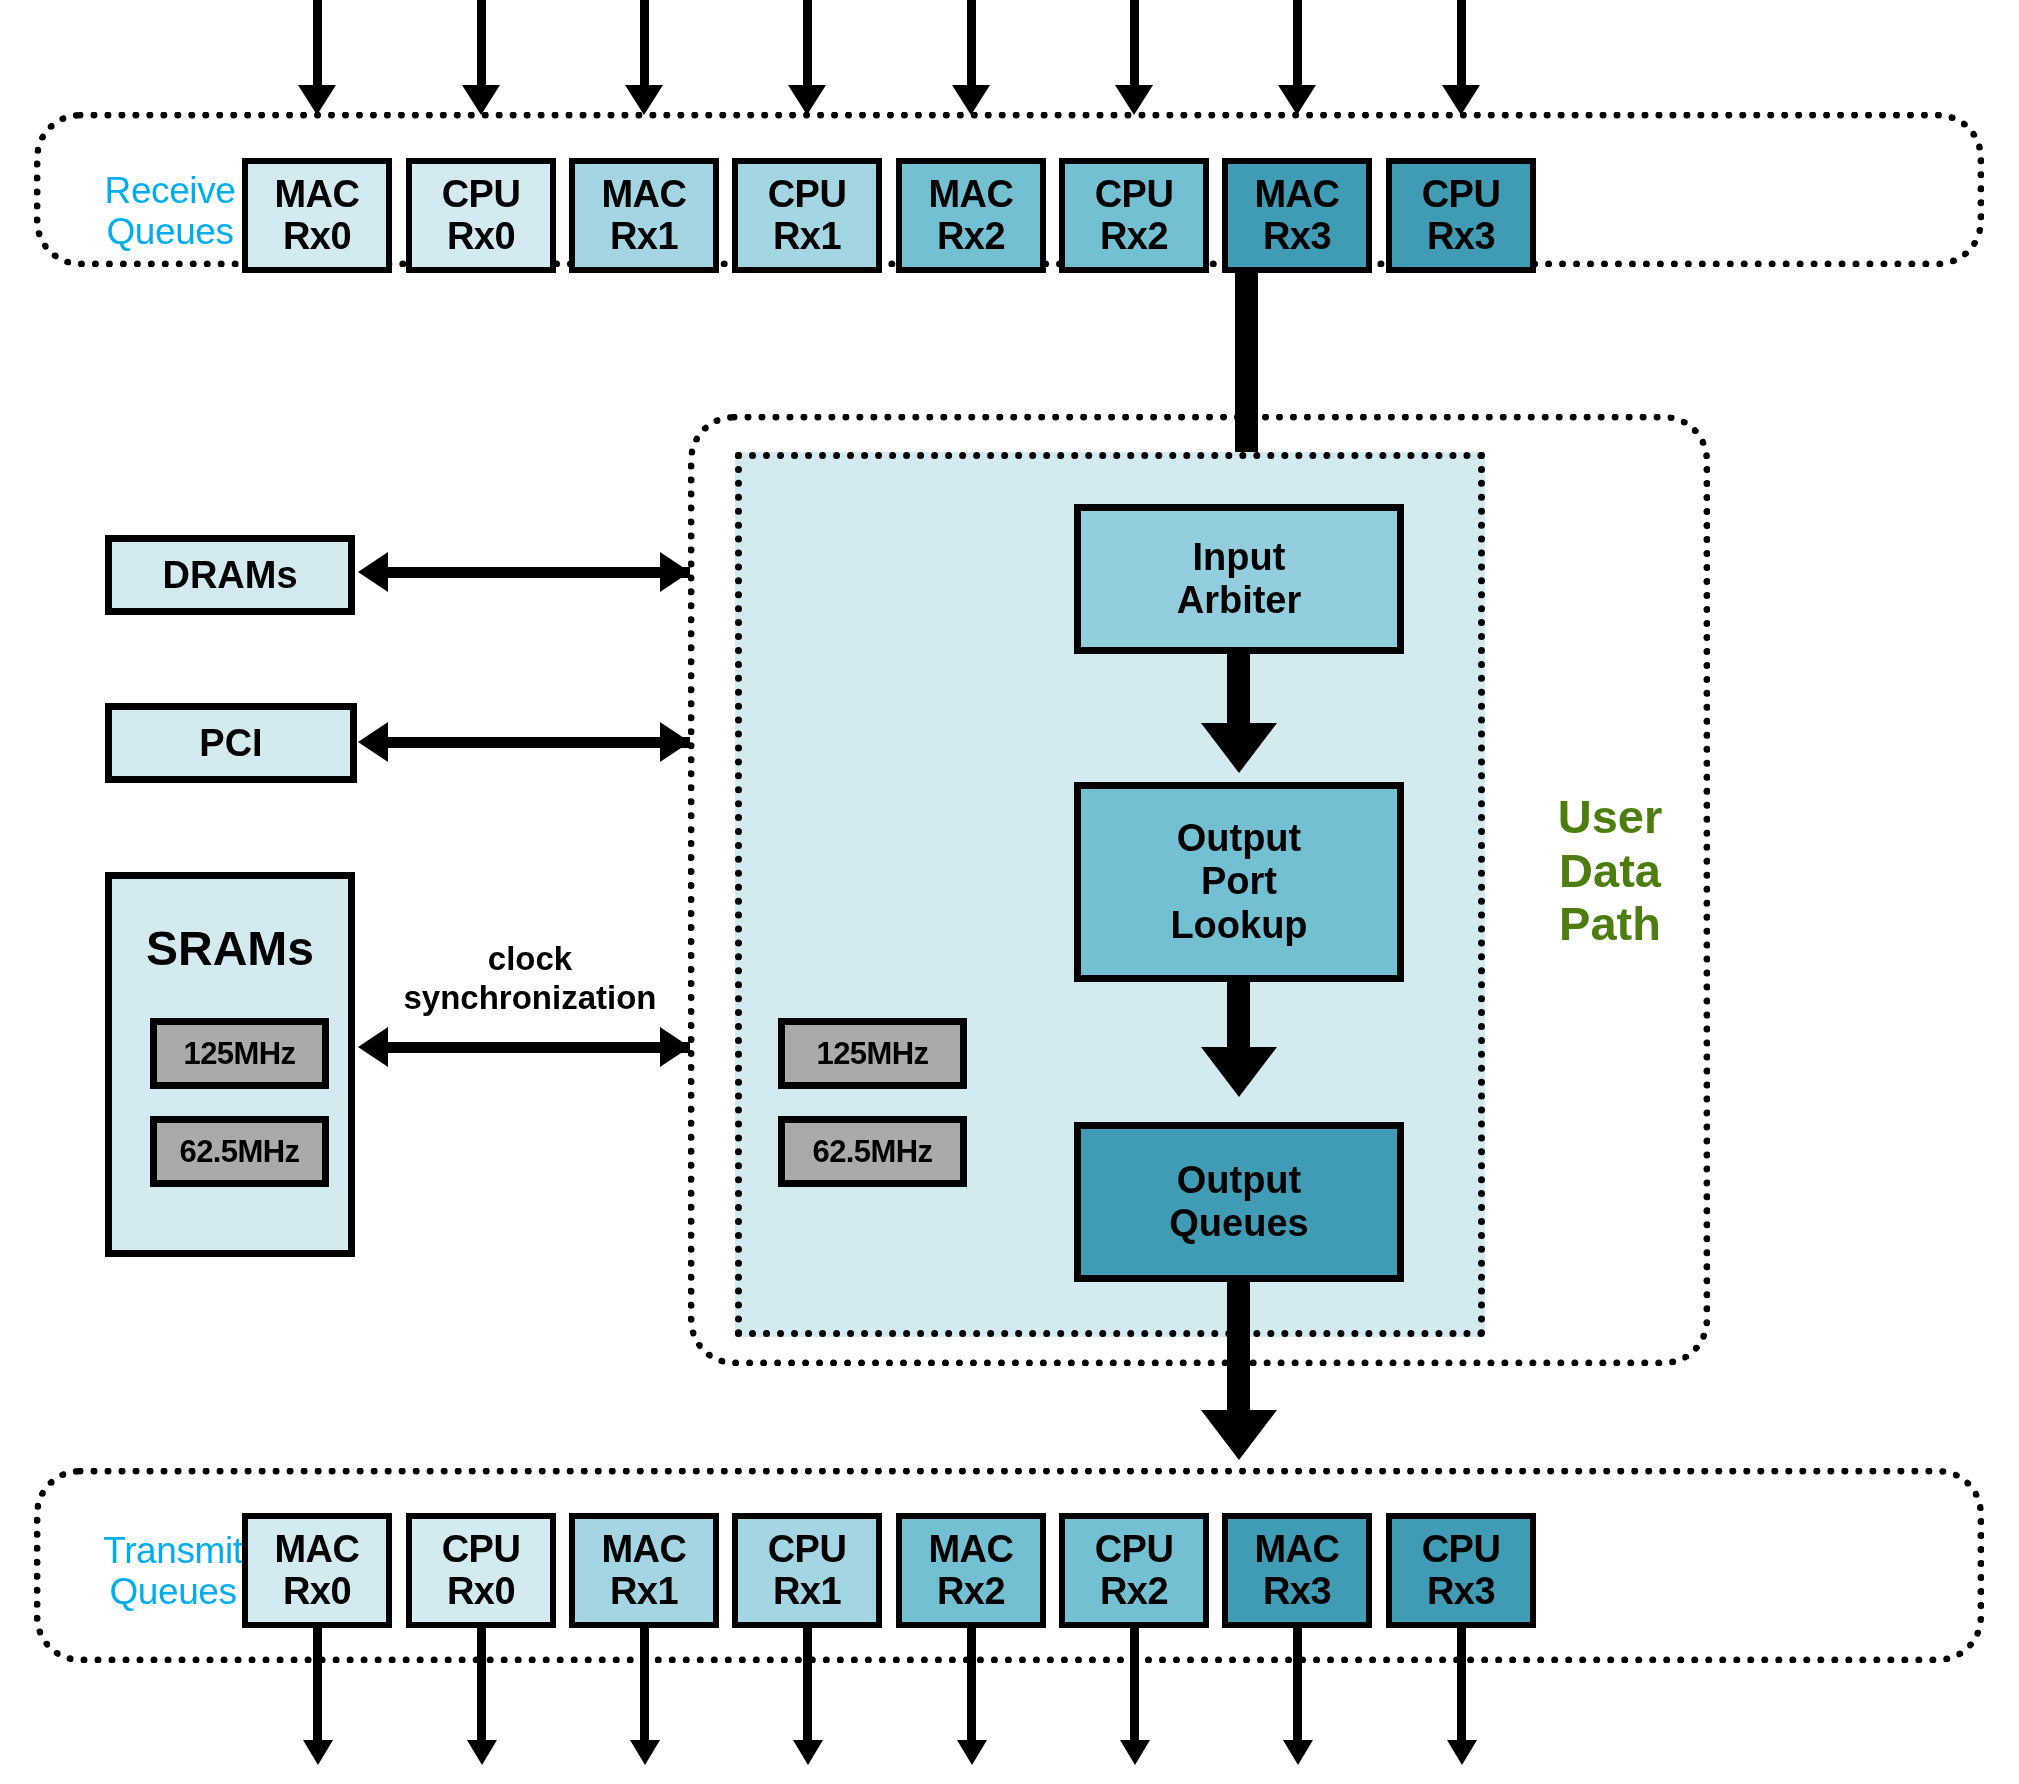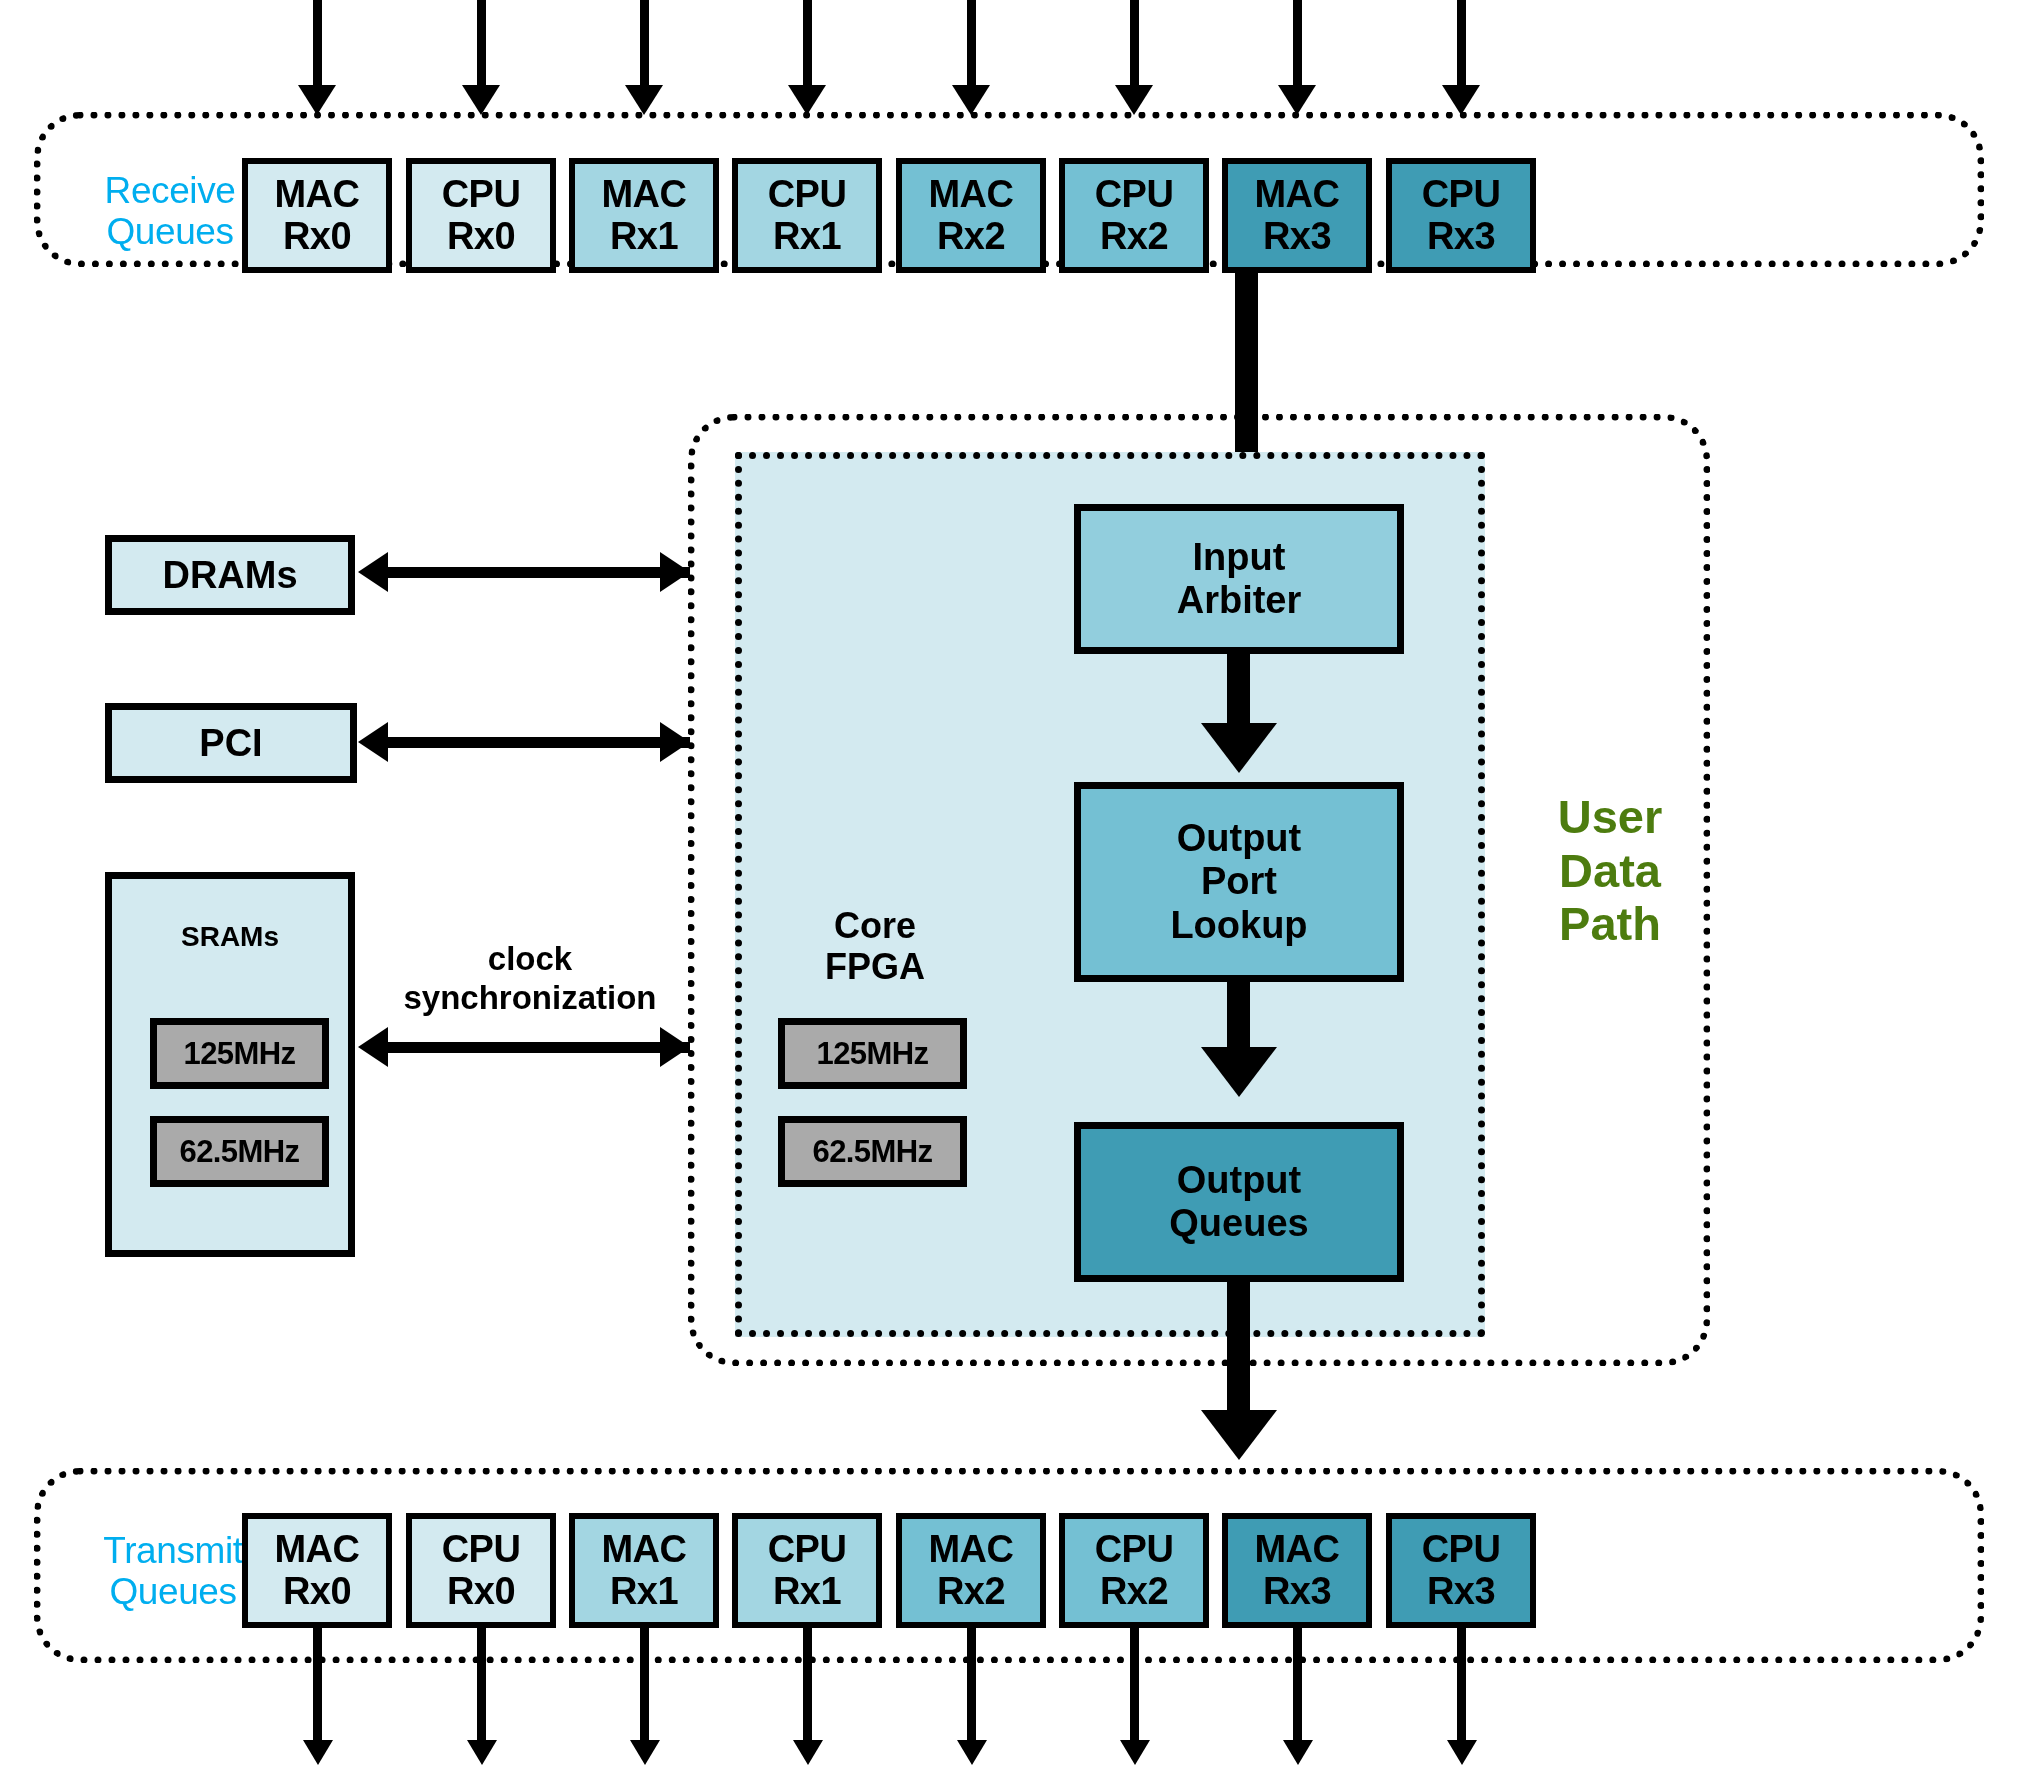--- a/index.html
+++ b/index.html
@@ -64,21 +64,21 @@
     font-weight:bold;
     color:#000;
   }
   .srambox{
     border:7px solid #000;
     background:#d3eaf0;
     position:relative;
   }
   .sram-label{
     position:absolute;left:0;right:0;top:42px;
-    text-align:center;font-size:28px;font-weight:bold;color:#000;
+    text-align:center;font-size:48px;font-weight:bold;color:#000;
   }
   .clkbadge{
     position:absolute;
     border:7px solid #000;
     background:#aaaaaa;
     display:flex;align-items:center;justify-content:center;
     font-size:31px;font-weight:bold;color:#000;
     letter-spacing:-0.6px;
   }
 
@@ -191,24 +191,20 @@
     <span>Rx3</span>
   </div>
 
   <div class="vline abs" style="left:1235px;top:273px;width:23px;height:210px;"></div>
   <div class="abs" style="left:1209px;top:455px;width:0;height:0;border-left:38px solid transparent;border-right:38px solid transparent;border-top:50px solid #000;"></div>
 
   <div class="abs group-dotted" style="left:688px;top:414px;width:1022px;height:952px;"></div>
 
   <div class="abs group-dotted-sq fpga-fill" style="left:735px;top:452px;width:750px;height:885px;"></div>
 
-  <div class="corefpga-label" style="left:760px;top:905px;width:230px;">
-    <div>Core</div>
-    <div>FPGA</div>
-  </div>
 
   <div class="clkbadge" style="left:778px;top:1018px;width:175px;height:57px;">
     <span>125MHz</span>
   </div>
   <div class="clkbadge" style="left:778px;top:1116px;width:175px;height:57px;">
     <span>62.5MHz</span>
   </div>
 
   <div class="abs udp-title" style="left:1515px;top:790px;width:190px;">
     <div>User</div>

